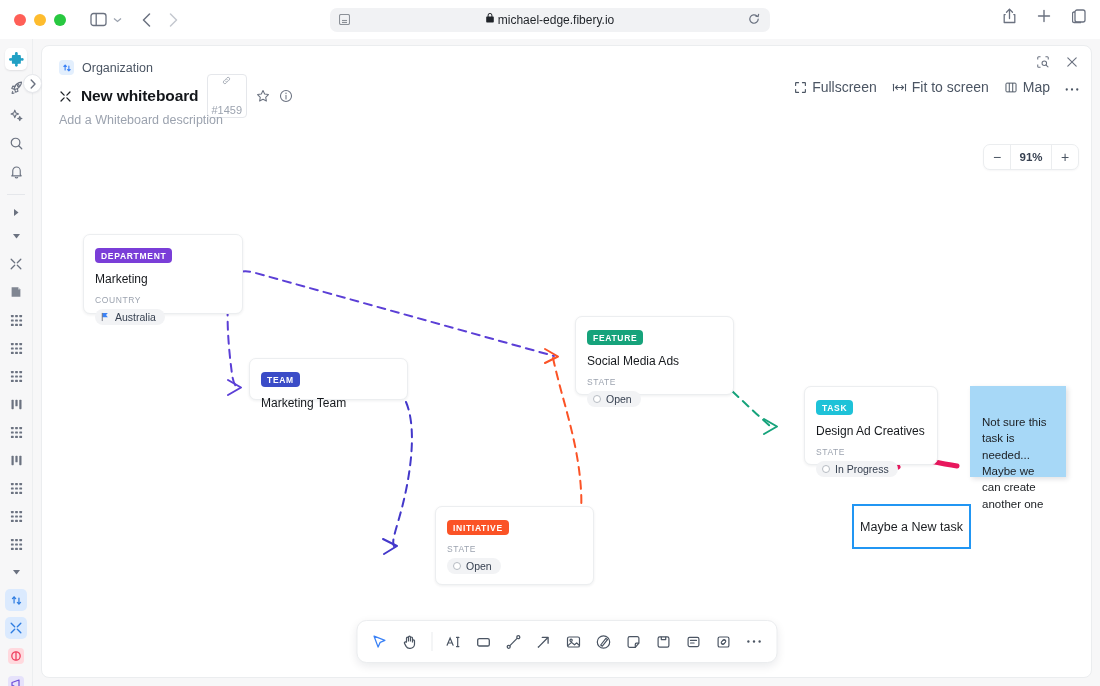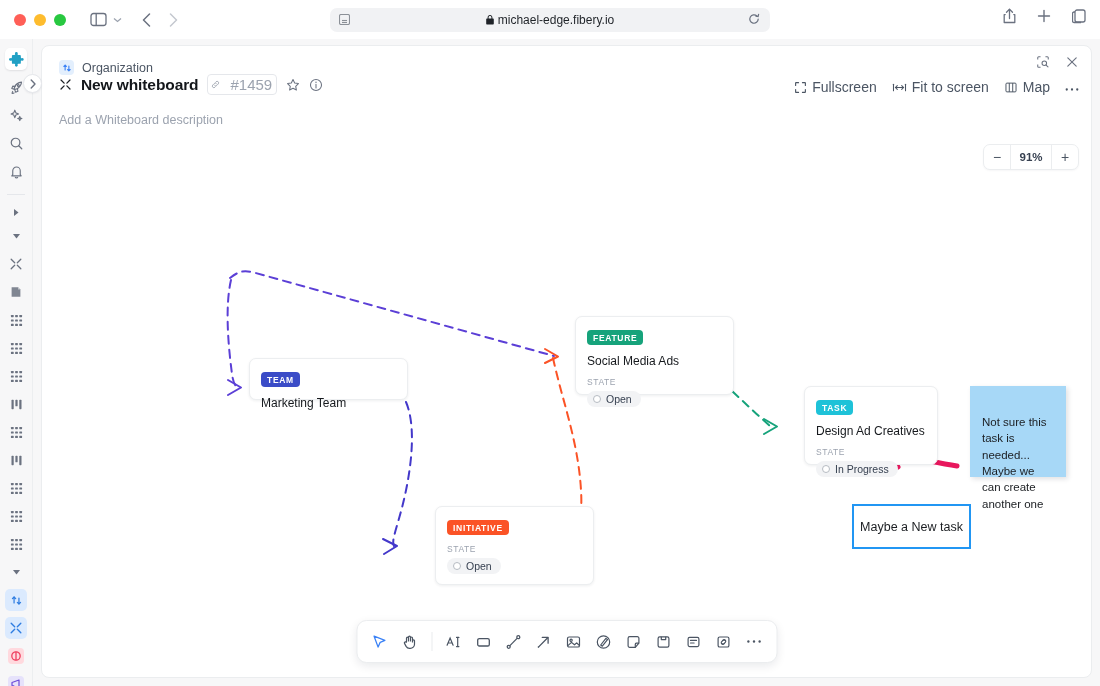--- a/index.html
+++ b/index.html
@@ -32,21 +32,21 @@
 
   .url-bar {
     position: absolute; left: 330px; top: 8px;
     width: 440px; height: 24px;
     background: #f1f2f4; border-radius: 7px;
     display: flex; align-items: center;
   }
   .url-text {
     flex: 1; text-align: center;
     font-size: 12px; color: #1f2328;
-    display: flex; align-items: center; justify-content: center; gap: 4px;
+    display: flex; justify-content: center; gap: 4px;
   }
   .url-left-icon { position: absolute; left: 9px; color: #8b9097; }
   .url-reload { position: absolute; right: 10px; color: #6b7280; }
 
   .chrome-right { position: absolute; right: 14px; top: 8px; display: flex; gap: 21px; align-items: center; }
 
   
   .rail {
     position: absolute; left: 0; top: 39px;
     width: 33px; height: 647px;
@@ -105,24 +105,24 @@
     display: flex; align-items: center; justify-content: center;
   }
 
   .title-row {
     position: absolute; left: 17px; top: 28px;
     display: flex; align-items: center; gap: 9px;
   }
   .title-drag { color: #1f2328; display:flex; }
   .title-text { font-size: 15.5px; font-weight: bold; color: #13161a; letter-spacing: -.1px; }
   .id-chip {
-    display: flex; align-items: center; gap: 10px;
+    display: flex; align-items: center; gap: 19px;
     border: 1px solid #e5e7eb; border-radius: 4px;
     padding: 1px 4px 1px 3px;
-    font-size: 15px; color: #9ca3af;
+    font-size: 11px; color: #9ca3af; flex-direction: column;
   }
   .title-ico { color: #6b7280; display: flex; }
 
   .desc {
     position: absolute; left: 17px; top: 67px;
     font-size: 12.5px; color: #9ca3af;
   }
 
   .hdr-actions {
     position: absolute; right: 12px; top: 33px;
@@ -621,20 +621,32 @@
 
         <path d="M680 252 C700 270 712 282 728 296" fill="none" stroke="#16a37b" stroke-width="2" stroke-dasharray="8 6" stroke-linecap="round"></path>
         <path d="M722 289 L735 296.5 L722 304" fill="none" stroke="#16a37b" stroke-width="2" stroke-linecap="round" stroke-linejoin="round"></path>
 
         <g>
           <path d="M915 336 C896 333 868 327 845 322" fill="none" stroke="#e8175d" stroke-width="5" stroke-linecap="round"></path>
           <path d="M860 308 C850 314 845 319 842 322 C846 325 851 330 856 337" fill="none" stroke="#e8175d" stroke-width="5" stroke-linecap="round" stroke-linejoin="round"></path>
         </g>
       </svg>
 
+      <div class="card" style="left:41px; top:104px; width:160px; height:80px;">
+        <span class="badge" style="background:#7a3ed8">DEPARTMENT</span>
+        <div class="card-title">Marketing</div>
+        <div class="field-label">COUNTRY</div>
+        <span class="chip">
+          <svg width="9" height="10" viewBox="0 0 10 11">
+              <path d="M1.4 1 L7.6 1 L5.6 3.4 L7.6 5.8 L1.4 5.8 Z" fill="#3b82f6"></path>
+              <line x1="1.4" y1="1" x2="1.4" y2="10" stroke="#6b7280" stroke-width="1"></line>
+            </svg>
+          <span>Australia</span>
+        </span>
+      </div>
 
       <div class="card" style="left:207px; top:228px; width:159px; height:42px;">
         <span class="badge" style="background:#3b4cc7">TEAM</span>
         <div class="card-title">Marketing Team</div>
       </div>
 
       <div class="card" style="left:533px; top:186px; width:159px; height:79px;">
         <span class="badge" style="background:#16a37b">FEATURE</span>
         <div class="card-title">Social Media Ads</div>
         <div class="field-label">STATE</div>

